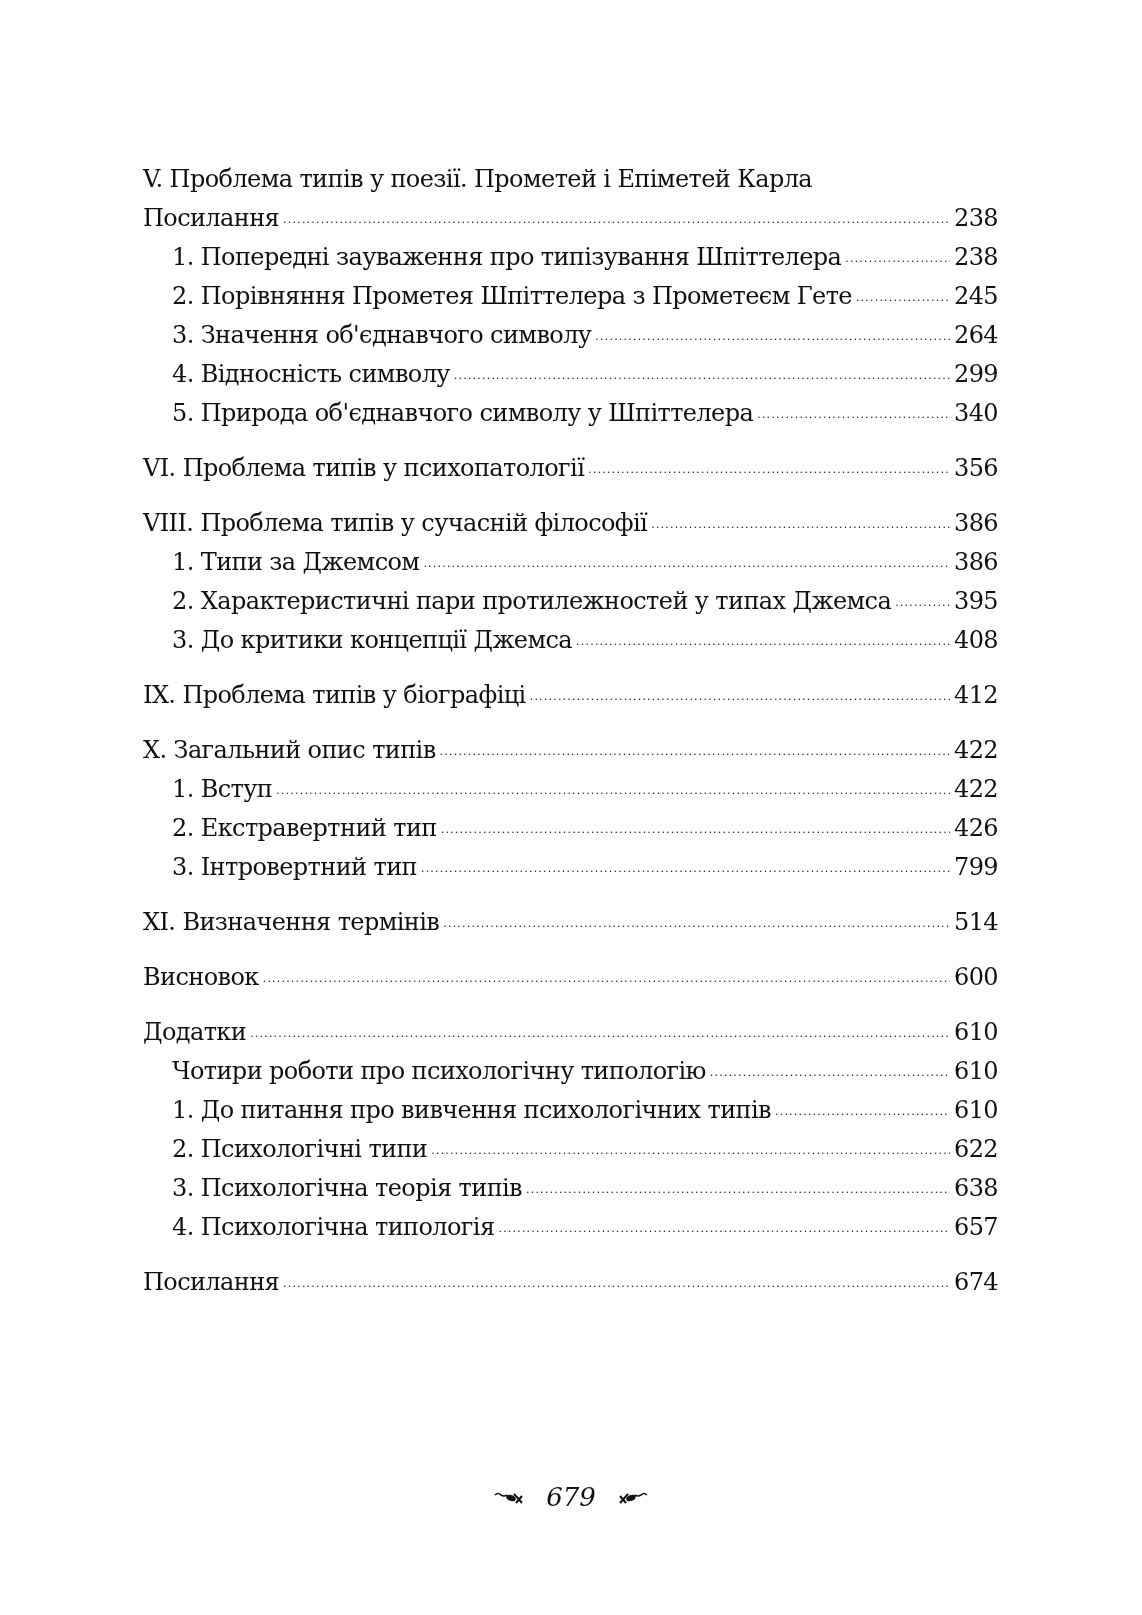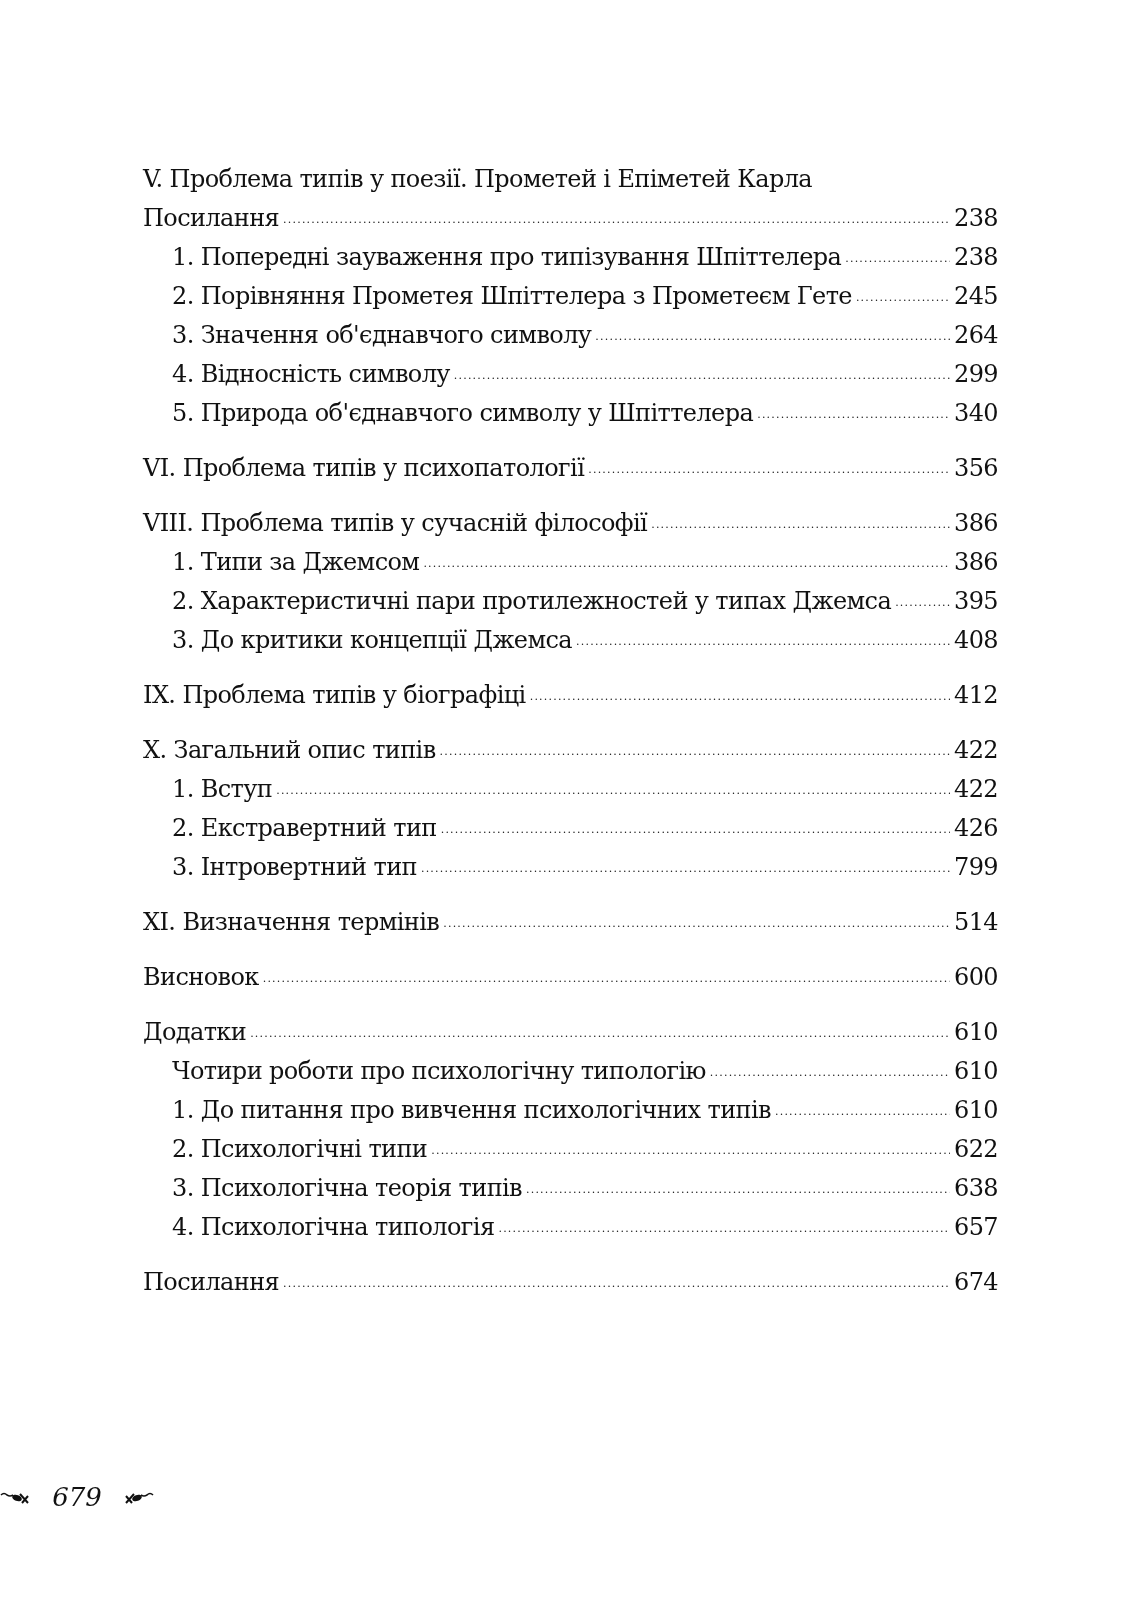--- a/index.html
+++ b/index.html
@@ -9,21 +9,21 @@
     .row { position: relative; height: 39px; display: flex; align-items: center;
            font-size: 24px; line-height: 39px; white-space: nowrap; letter-spacing: -0.6px; }
     .row.gap { margin-top: 16px; align-items: center; }
     .row.indent .title { padding-left: 29px; text-align: right; }
     .row.wrap-head { height: 39px; }
     .title { flex: 0 0 auto; }
     .leader { flex: 1 1 auto; overflow: hidden; margin: 0 4px; position: relative; top: 1px;
               font-size: 11px; letter-spacing: 1.2px; color: #222; }
     .leader::before { content: "................................................................................................................................................................................................................................................"; }
     .page { flex: 0 0 auto; text-align: right; min-width: 44px; }
-    .footer { position: absolute; left: 0; width: 1142px; top: 1478px; text-align: left;
+    .footer { position: absolute; left: 0; width: 1142px; top: 1478px; text-align: center;
               font-size: 26px; font-style: italic; line-height: 34px; }
     .footer .orn { display: inline-block; vertical-align: middle; }
     .footer .num { margin: 0 14px; vertical-align: middle; }
   </style>
 </head>
 <body>
 
 <div class="toc">
 
   <div class="row wrap-head">

